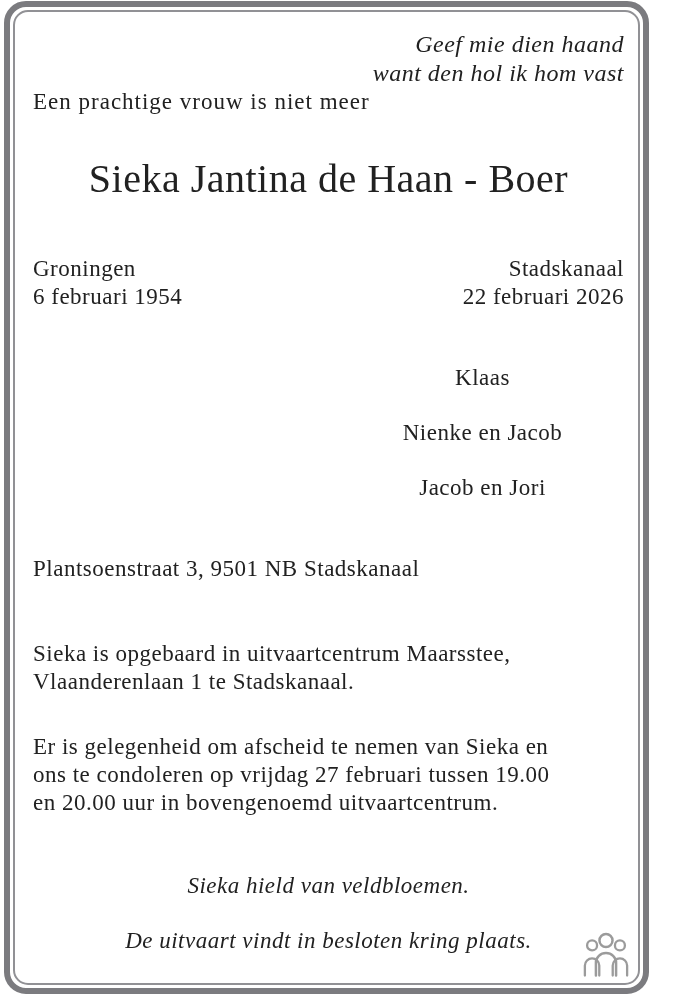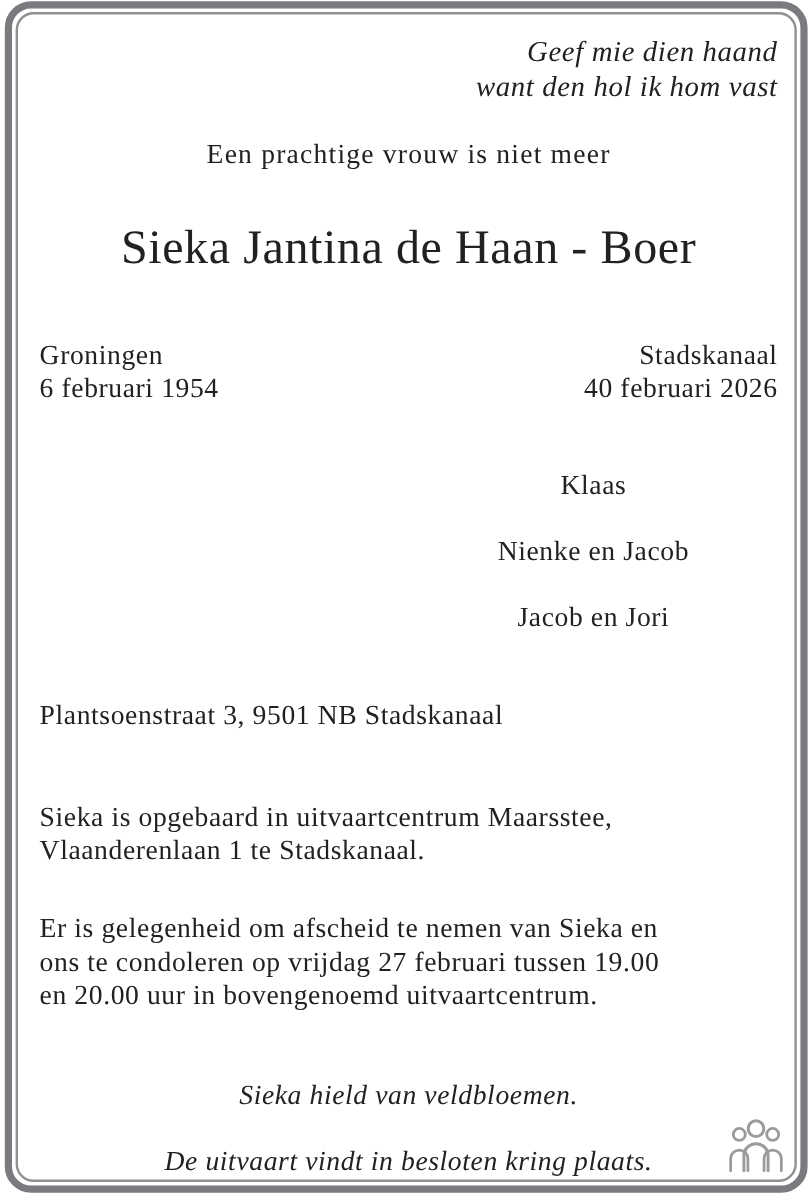--- a/index.html
+++ b/index.html
@@ -10,21 +10,20 @@
     height: 1000px;
     font-family: "Liberation Serif", "DejaVu Serif", serif;
     color: #212121;
     overflow: hidden;
   }
   .stage {
     position: relative;
     width: 651px;
     height: 1000px;
     background: #ffffff;
-    padding-left: 24px;
   }
   
   .card {
     position: absolute;
     top: 1px;
     left: 4px;
     right: 2px;
     bottom: 6px;
     border: 6px solid #7b7b7f;
     border-radius: 22px;
@@ -50,22 +49,20 @@
     letter-spacing: 0.5px;
     line-height: 28px;
   }
   .quote {
     text-align: right;
     font-style: italic;
     font-size: 24px;
     line-height: 29px;
   }
   .intro {
-    margin-top: 27px;
-    text-align: center;
     letter-spacing: 1px;
   }
   .name {
     margin: 41px 0 0 0;
     font-weight: normal;
     text-align: center;
     font-size: 40px;
     line-height: 43px;
     letter-spacing: 0.5px;
   }
@@ -111,21 +108,21 @@
 
       <h1 class="name">Sieka Jantina de Haan - Boer</h1>
 
       <div class="dates">
         <div class="birth">
           <div>Groningen</div>
           <div>6 februari 1954</div>
         </div>
         <div class="death">
           <div>Stadskanaal</div>
-          <div>40 februari 2026</div>
+          <div>22 februari 2026</div>
         </div>
       </div>
 
       <div class="relatives">
         <div class="relative">Klaas</div>
         <div class="relative">Nienke en Jacob</div>
         <div class="relative">Jacob en Jori</div>
       </div>
 
       <div class="address">Plantsoenstraat 3, 9501 NB Stadskanaal</div>

